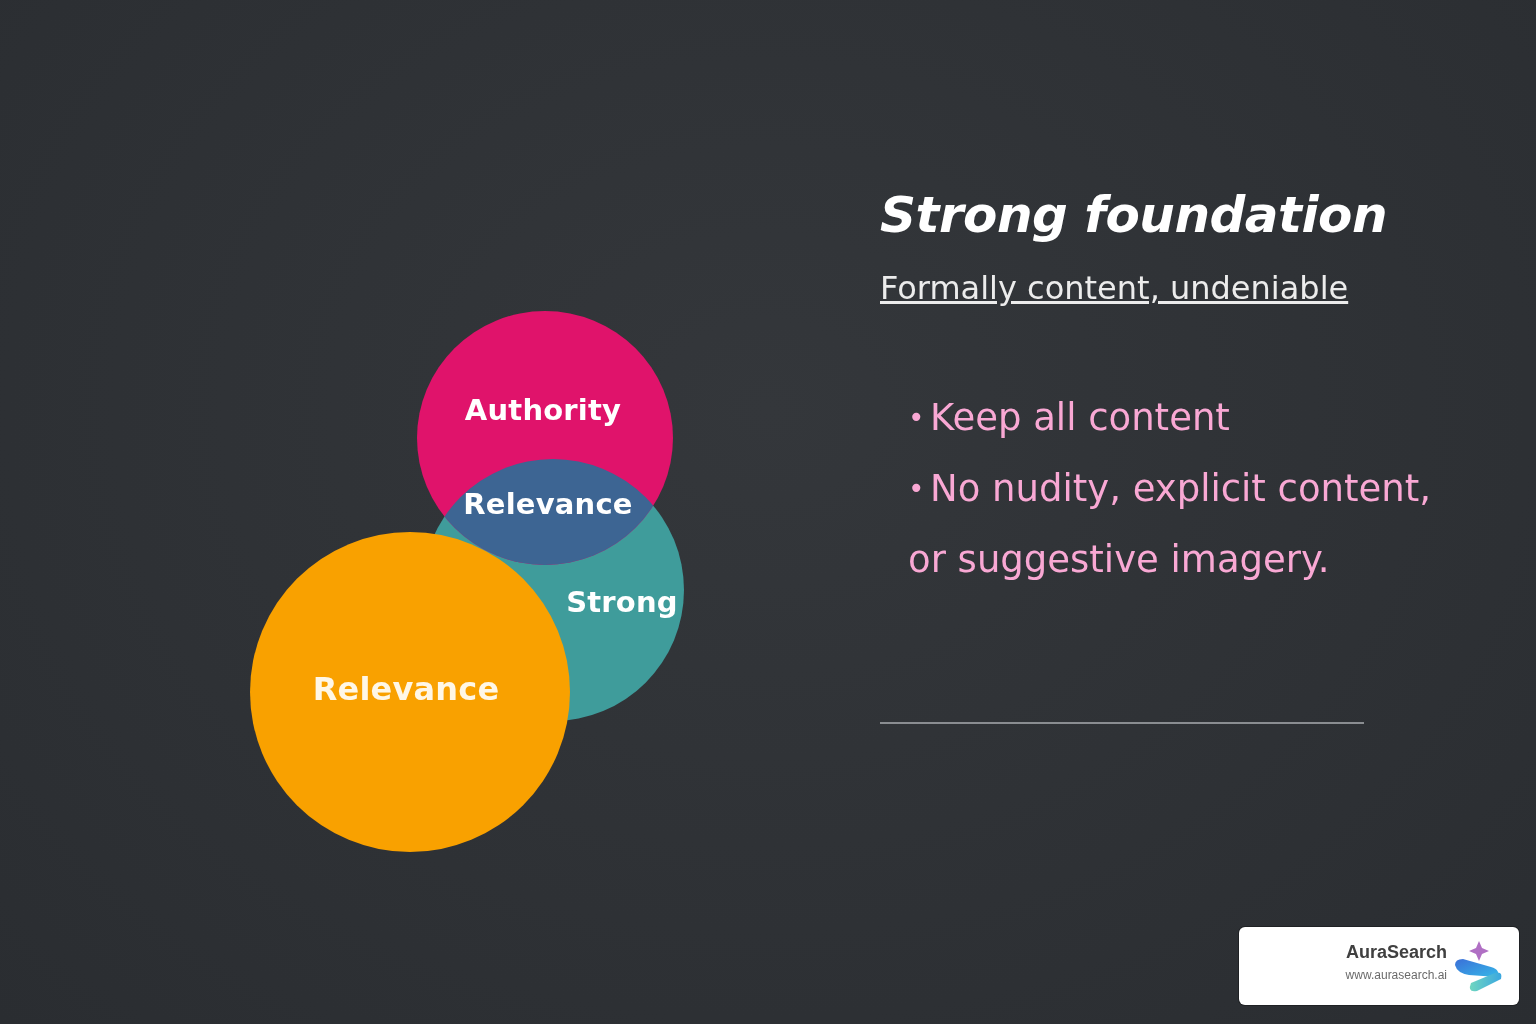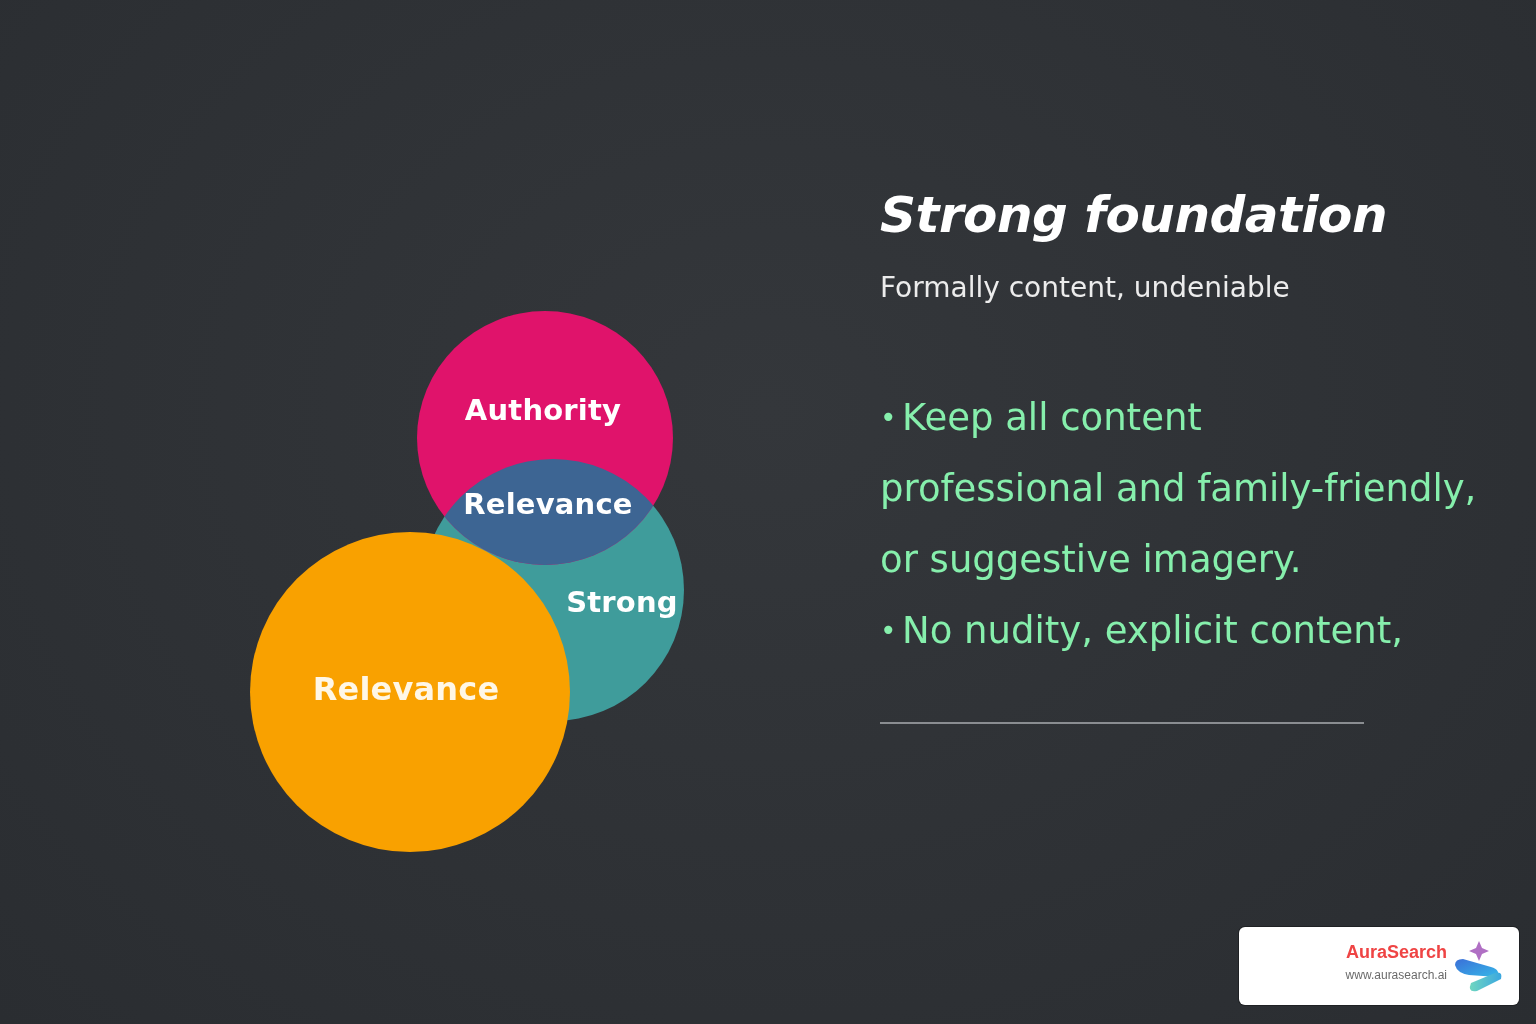--- a/index.html
+++ b/index.html
@@ -15,30 +15,30 @@
   .venn { position:absolute; left:0; top:0; width:760px; height:900px; }
   .venn svg { position:absolute; left:0; top:0; }
   .venn-label {
     position:absolute; color:#ffffff; font-weight:bold; font-size:29px;
     white-space:nowrap; transform:translate(-50%,-50%);
     letter-spacing:0.2px;
   }
   .venn-label.big { font-size:32px; color:#fff7e6; }
   .text-panel { position:absolute; left:880px; top:180px; width:600px; color:#f2f2f2; }
   .title { font-size:50px; font-weight:bold; color:#ffffff; margin:0; line-height:70px; letter-spacing:-0.5px;font-style:italic; }
-  .subtitle { font-size:28px; color:#ececec; margin-top:14px; line-height:48px; }
+  .subtitle { font-size:32px; color:#ececec; margin-top:14px; line-height:48px;text-decoration:underline; }
   .bullets { margin-top:70px; }
-  .line { font-size:37px; line-height:71px; color:#86efac; white-space:nowrap; }
+  .line { font-size:37px; line-height:71px; color:#f9a8d4; white-space:nowrap;margin-left:28px; }
   .bullet-dot { display:inline-block; width:22px; font-size:28px; vertical-align:top; }
   .divider { position:absolute; left:880px; top:722px; width:484px; height:2px; background:#8a8d91; }
   .badge {
     position:absolute; left:1239px; top:927px; width:280px; height:78px;
     background:#ffffff; border-radius:6px; box-shadow:0 0 0 1px #1f2124;
   }
-  .badge-name { position:absolute; right:72px; top:15px; font-family:"Liberation Sans", sans-serif; font-weight:bold; font-size:18px; color:#ef4444; }
+  .badge-name { position:absolute; right:72px; top:15px; font-family:"Liberation Sans", sans-serif; font-weight:bold; font-size:18px; color:#404040; }
   .badge-url { position:absolute; right:72px; top:41px; font-family:"Liberation Sans", sans-serif; font-size:12px; color:#6a6a6a; }
   .badge-logo { position:absolute; right:12px; top:12px; width:56px; height:56px; }
 </style>
 </head>
 <body>
 
 <div class="bg-vignette"></div>
 
 <div class="venn">
   <svg width="760" height="900" viewBox="0 0 760 900">
@@ -56,23 +56,22 @@
   <div class="venn-label" style="left:548px;top:504px">Relevance</div>
   <div class="venn-label" style="left:622px;top:602px">Strong</div>
   <div class="venn-label big" style="left:406px;top:689px">Relevance</div>
 </div>
 
 <div class="text-panel">
   <h1 class="title">Strong foundation</h1>
   <div class="subtitle">Formally content, undeniable</div>
   <div class="bullets">
     <div class="line"><span class="bullet-dot">•</span><span>Keep all content</span></div>
-    <div class="line">professional and family-friendly,</div>
+    <div class="line"><span class="bullet-dot">•</span><span>No nudity, explicit content,</span></div>
     <div class="line">or suggestive imagery.</div>
-    <div class="line"><span class="bullet-dot">•</span><span>No nudity, explicit content,</span></div>
   </div>
 </div>
 
 <div class="divider"></div>
 
 <div class="badge">
   <div class="badge-name">AuraSearch</div>
   <div class="badge-url">www.aurasearch.ai</div>
   <svg class="badge-logo" viewBox="0 0 56 56">
     <defs>

